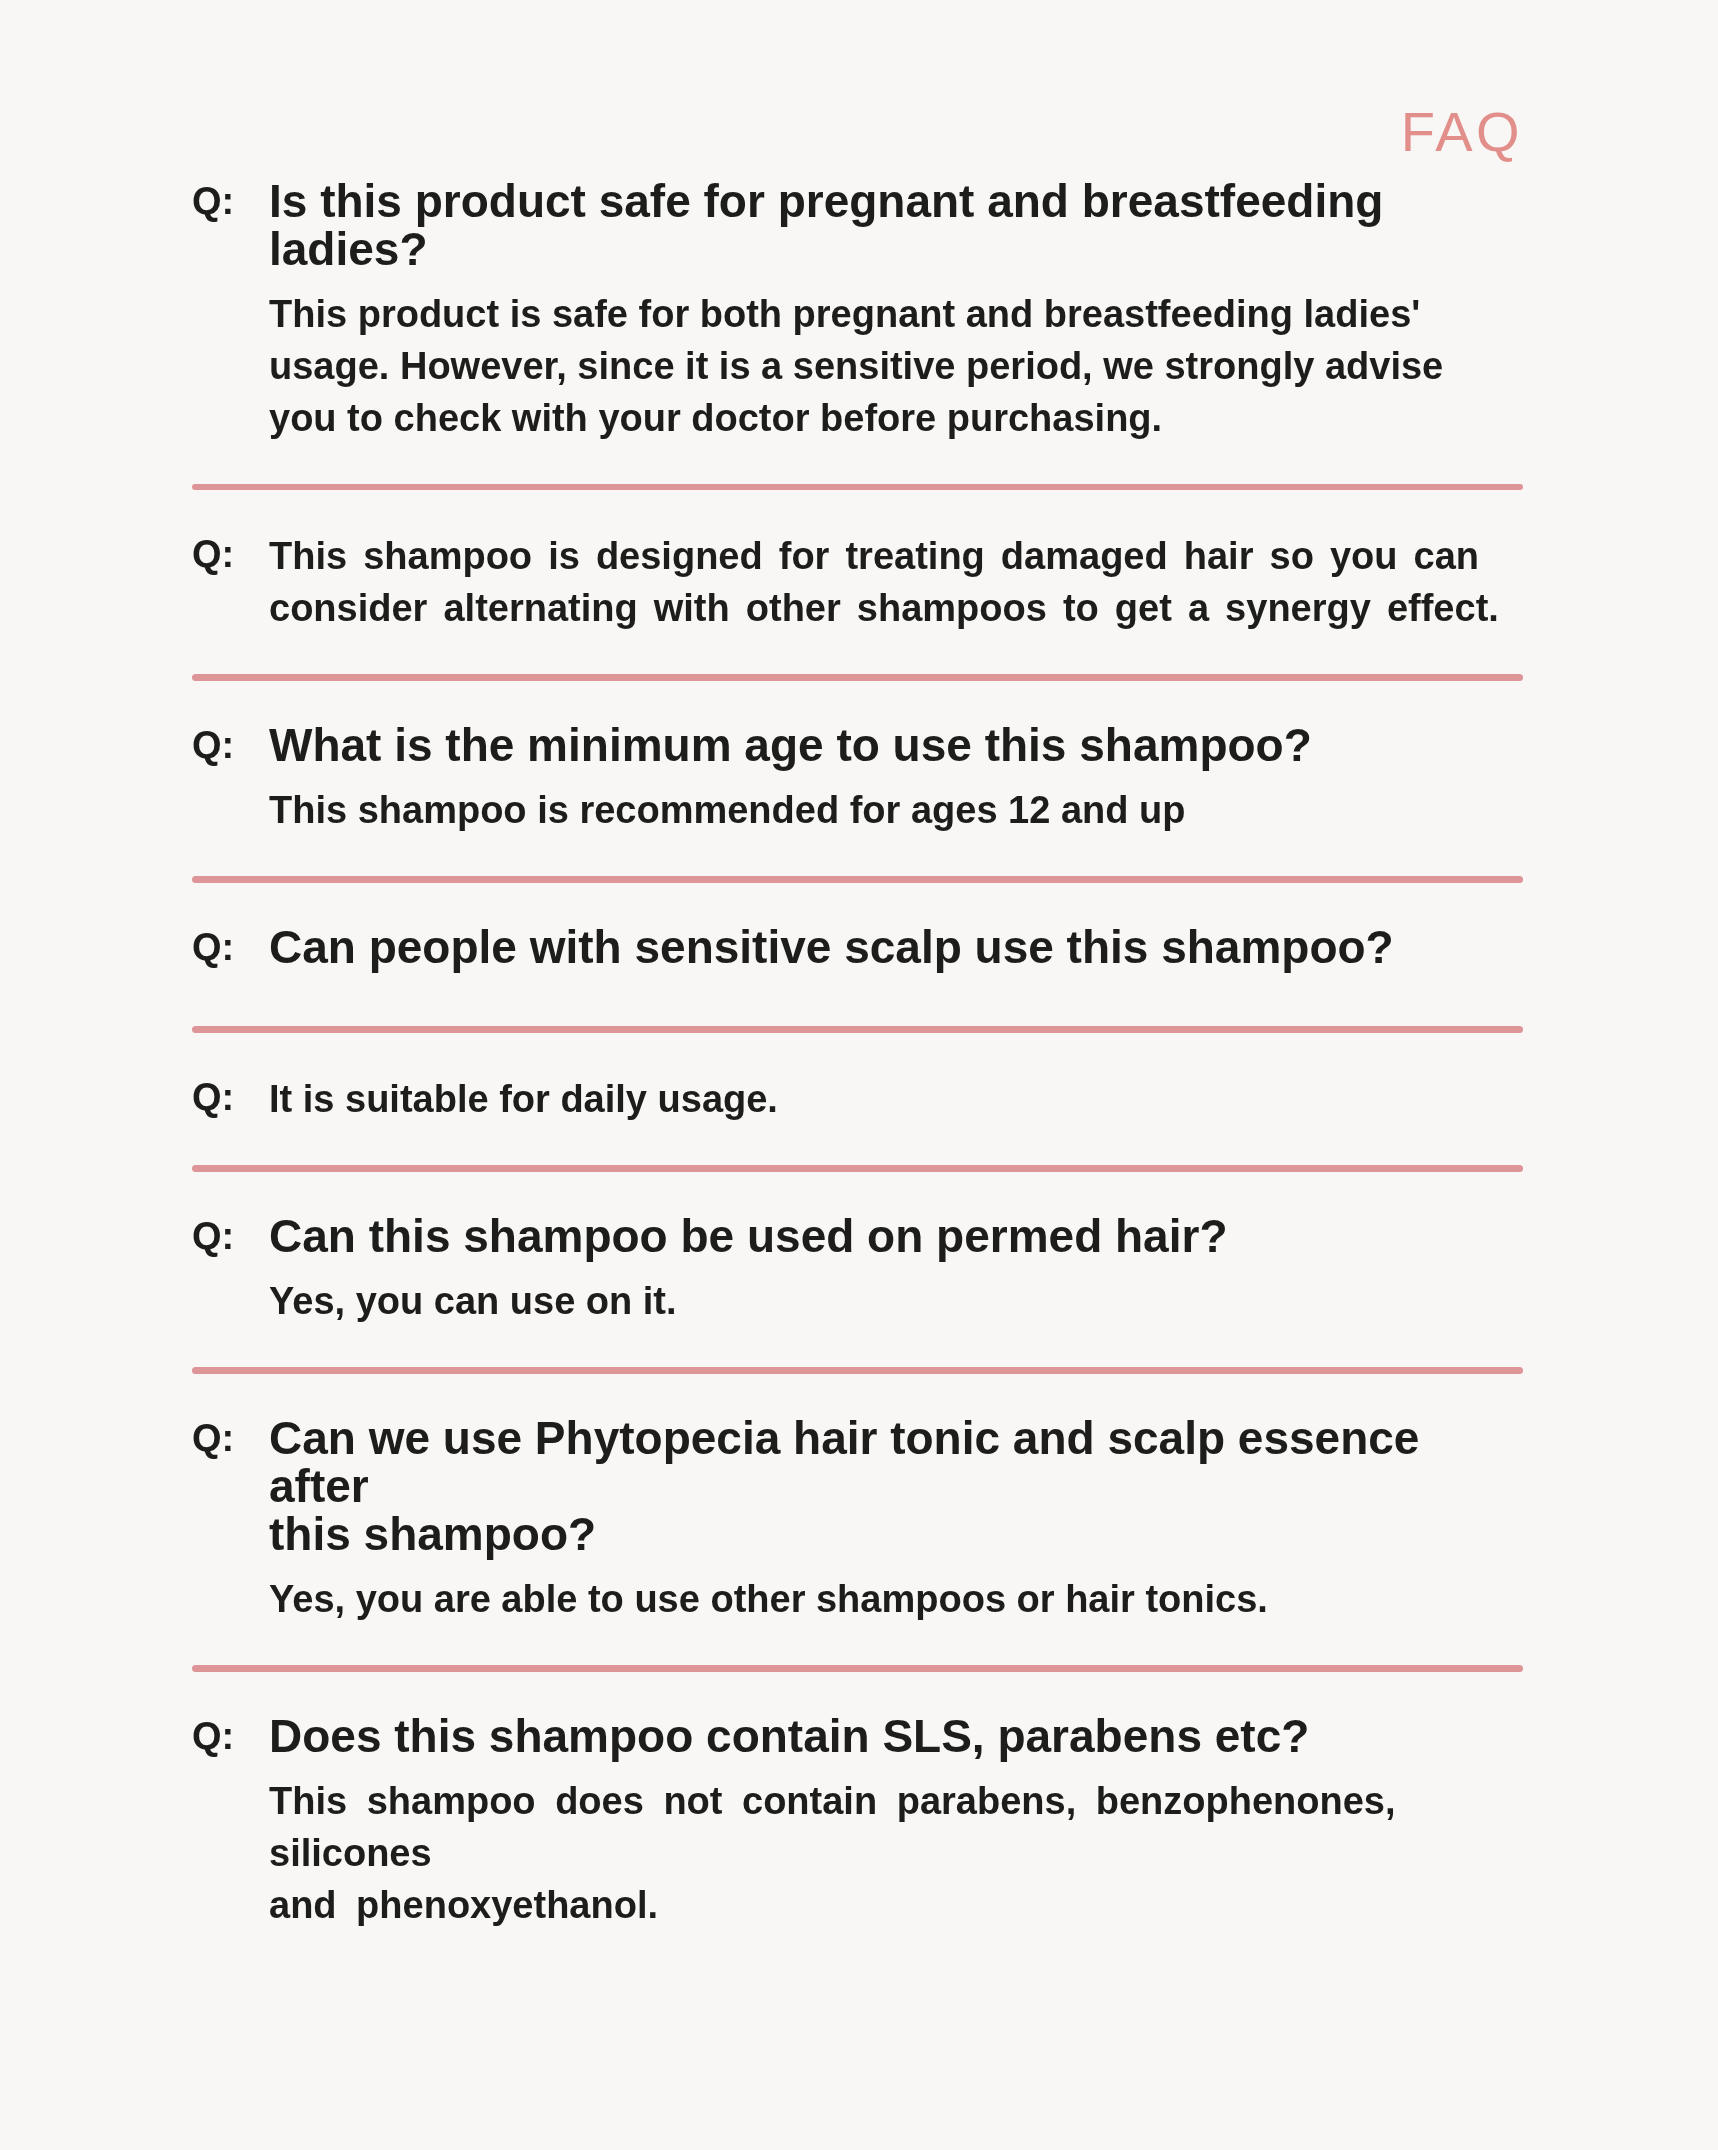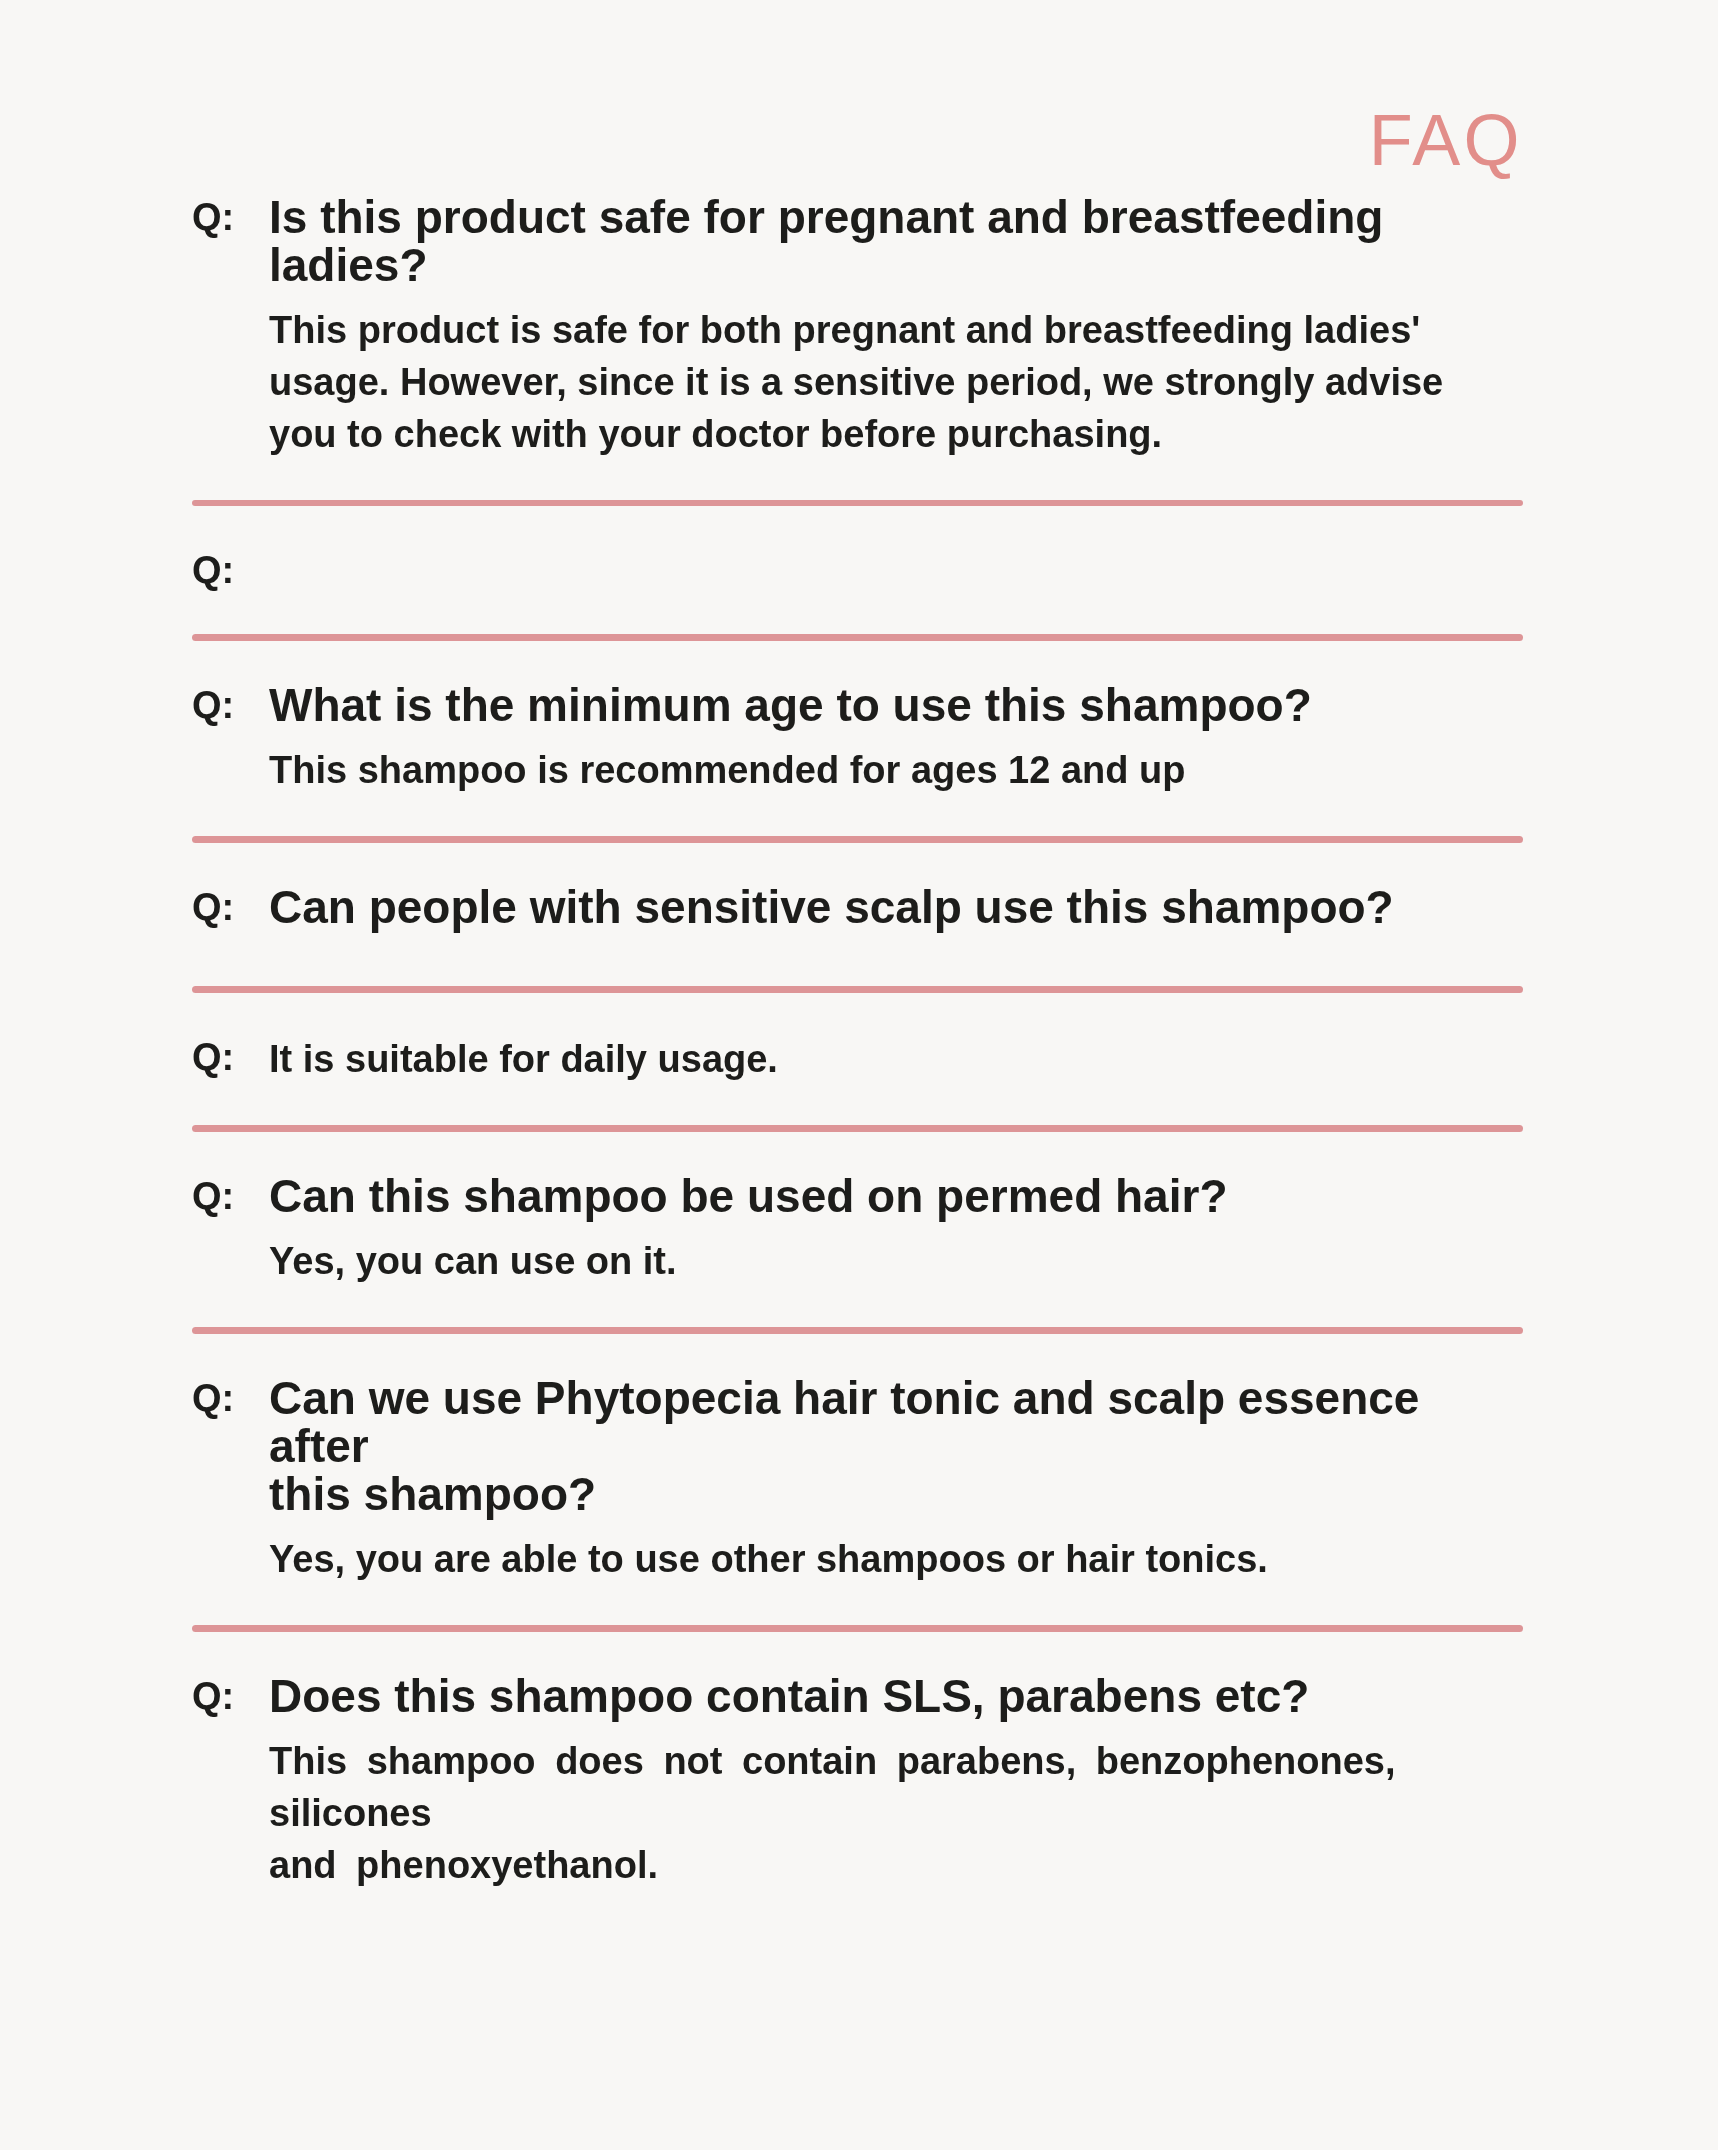--- a/index.html
+++ b/index.html
@@ -5,21 +5,21 @@
   * { margin: 0; padding: 0; box-sizing: border-box; }
   html, body { width: 1718px; height: 2151px; }
   body {
     background: var(--bg, #f8f7f5);
     color: var(--text, #1d1d1b);
     font-family: "Liberation Sans", sans-serif;
     overflow: hidden;
   }
   .page { padding: 104px 195px 0 192px; }
   .title {
-    font-size: 72px;
+    font-size: 56px;
     line-height: 1;
     font-weight: 400;
     letter-spacing: 3.4px;
     color: var(--accent, #e28e8a);
     text-align: right;
   }
   .faq-item { display: flex; align-items: flex-start; }
   .faq-item.first { margin-top: 16.5px; }
   .q-label {
     flex: 0 0 77px;
@@ -65,20 +65,22 @@
       <p class="answer">This product is safe for both pregnant and breastfeeding ladies'
 usage. However, since it is a sensitive period, we strongly advise
 you to check with your doctor before purchasing.</p>
     </div>
   </section>
   <div class="divider"></div>
 
   <section class="faq-item">
     <div class="q-label">Q:</div>
     <div class="item-body">
+      <p class="answer ws-8">This shampoo is designed for treating damaged hair so you can
+consider alternating with other shampoos to get a synergy effect.</p>
     </div>
   </section>
   <div class="divider"></div>
 
   <section class="faq-item">
     <div class="q-label">Q:</div>
     <div class="item-body">
       <h2 class="question">What is the minimum age to use this shampoo?</h2>
       <p class="answer">This shampoo is recommended for ages 12 and up</p>
     </div>

